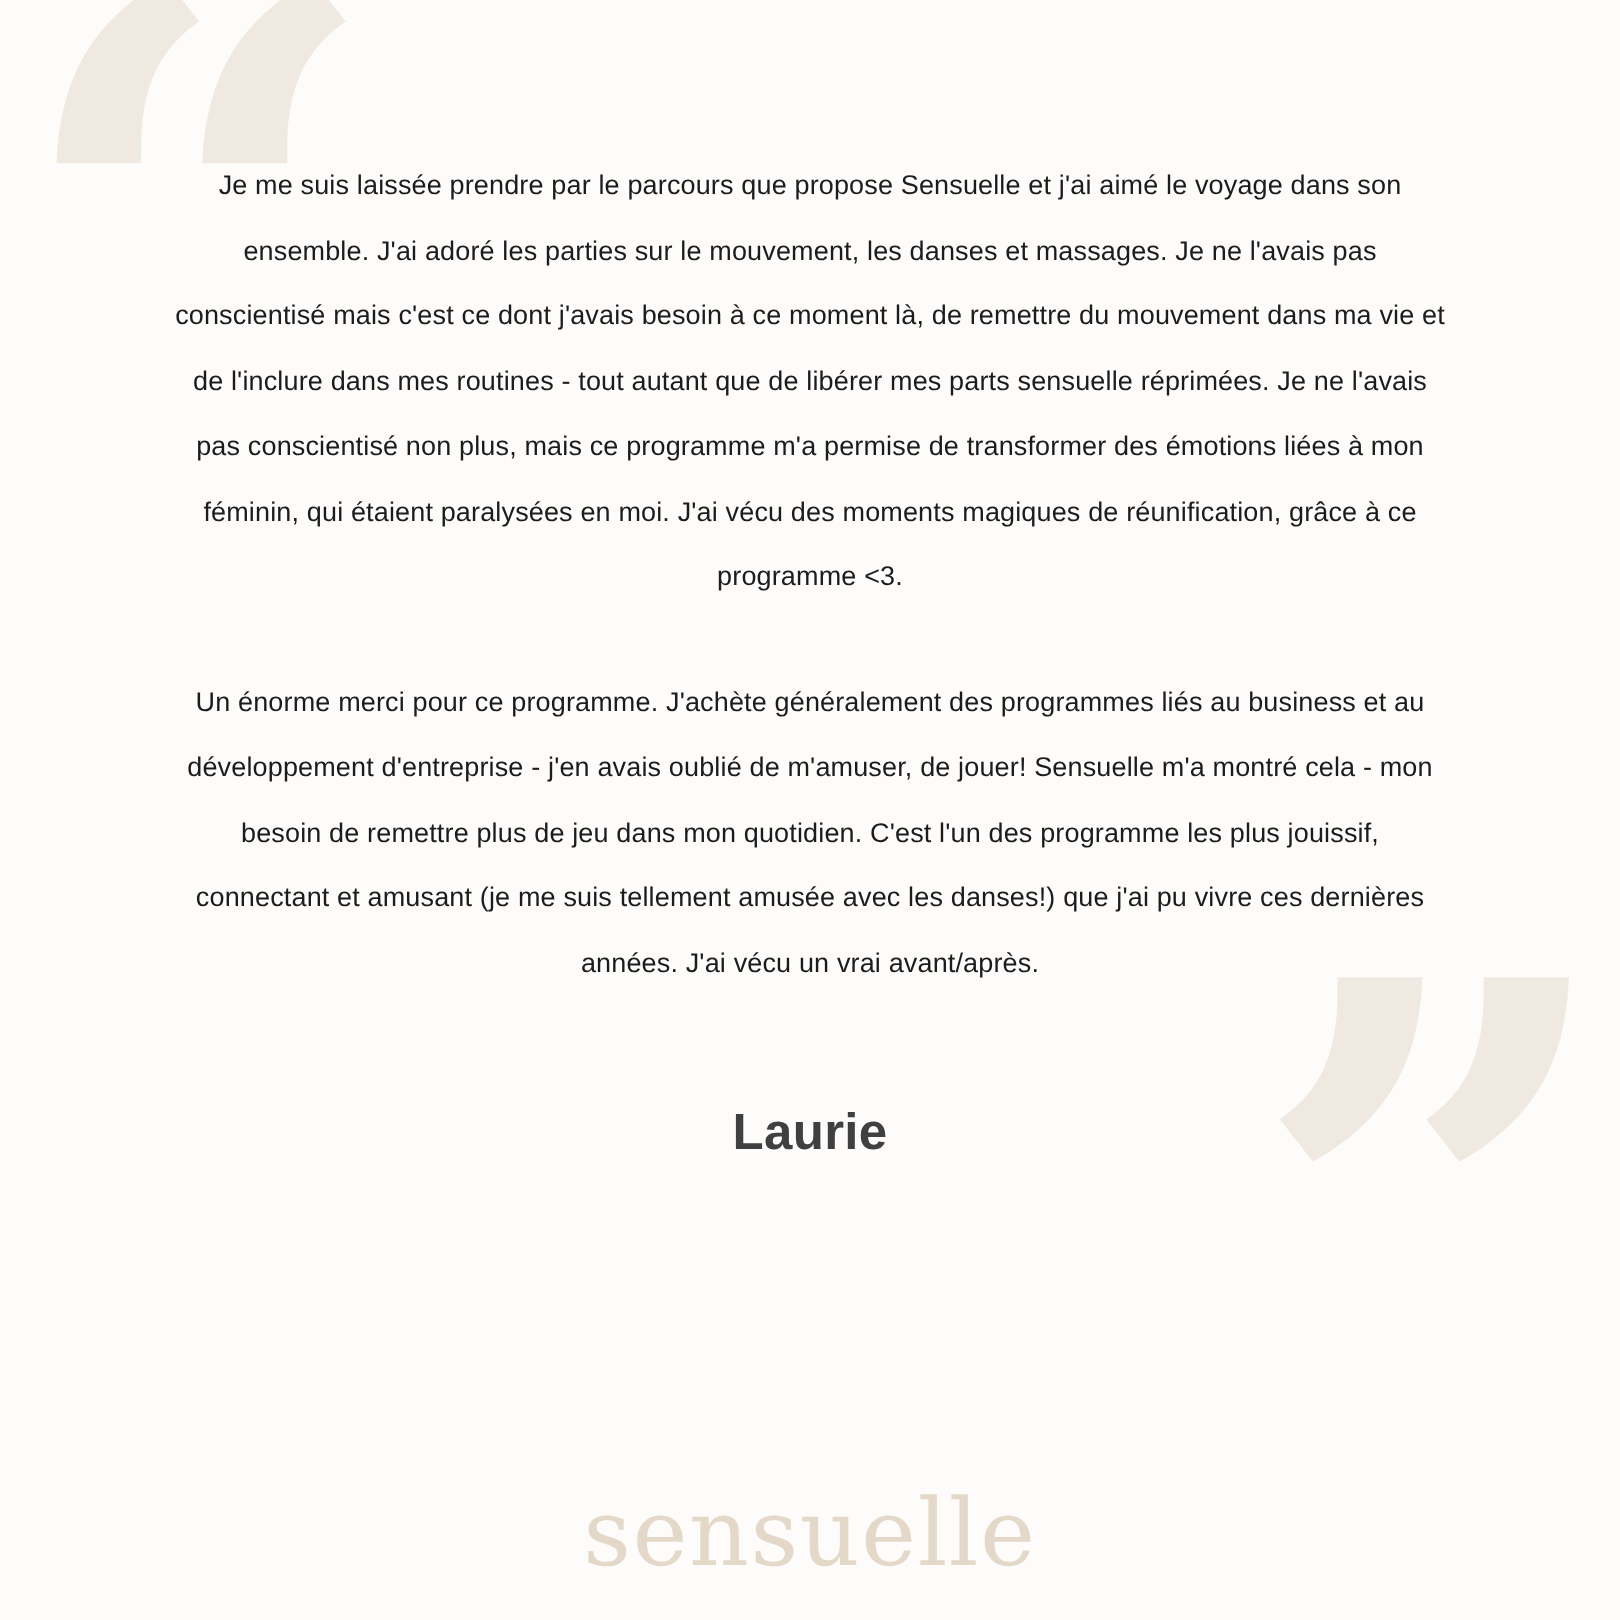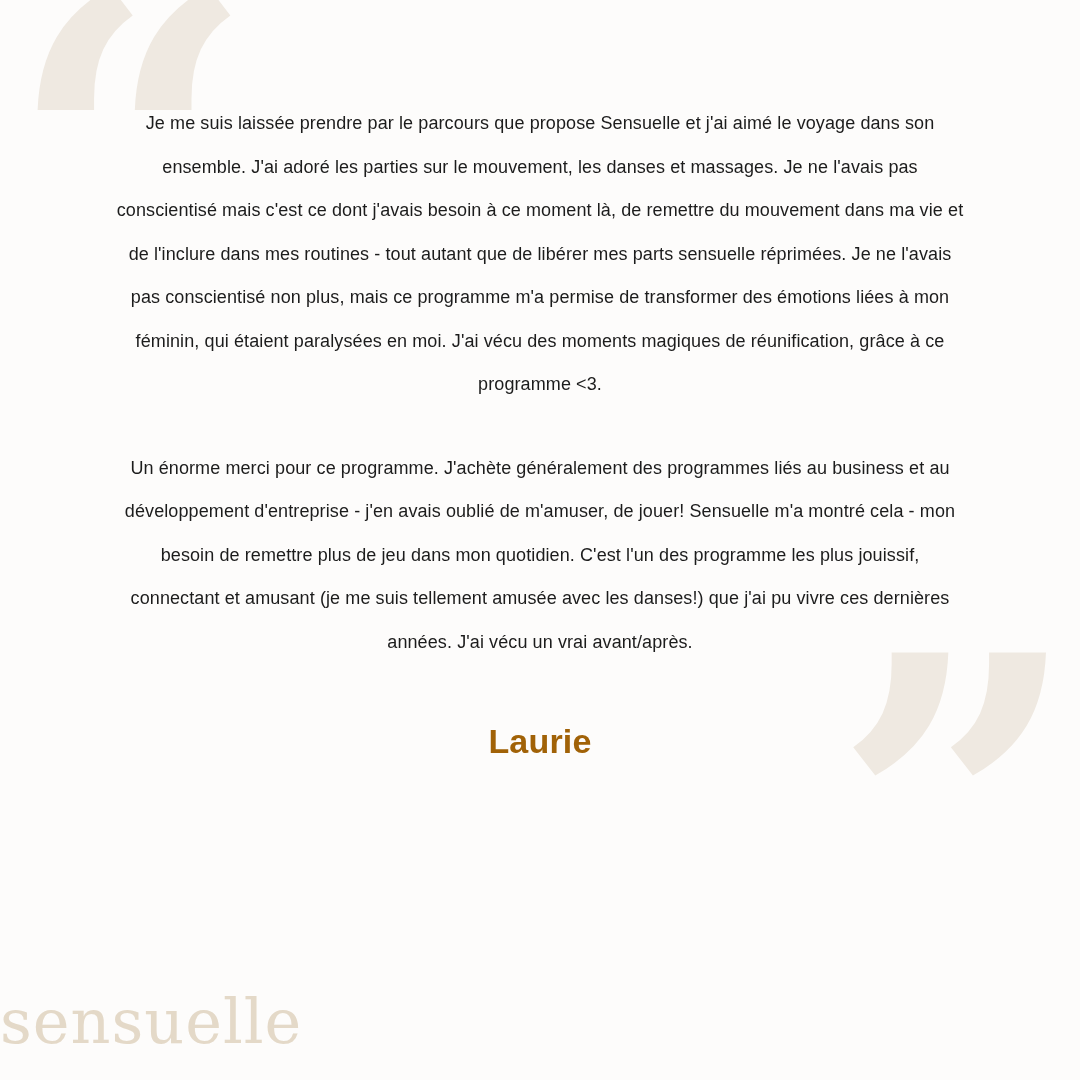--- a/index.html
+++ b/index.html
@@ -64,32 +64,33 @@
     margin: 16px;
     padding: 0 10px;
   }
   .para + .para {
     margin-top: 24px;
     text-align: center;
   }
 
   .signature {
     text-align: center;
-    color: #a16207;
+    color: #404040;
     font-size: 34px;
     font-weight: 700;
-    margin-top: 42px;
+    margin-top: 56px;
     letter-spacing: 0.2px;
   }
 
   .brand {
     position: absolute;
     left: 0;
     right: 0;
     bottom: 22px;
+    text-align: center;
     z-index: 3;
   }
   .brand-word {
     font-family: "DejaVu Serif", serif;
     font-size: 62px;
     color: #e4d9c8;
     letter-spacing: 1px;
     font-weight: 400;
   }
 </style>

